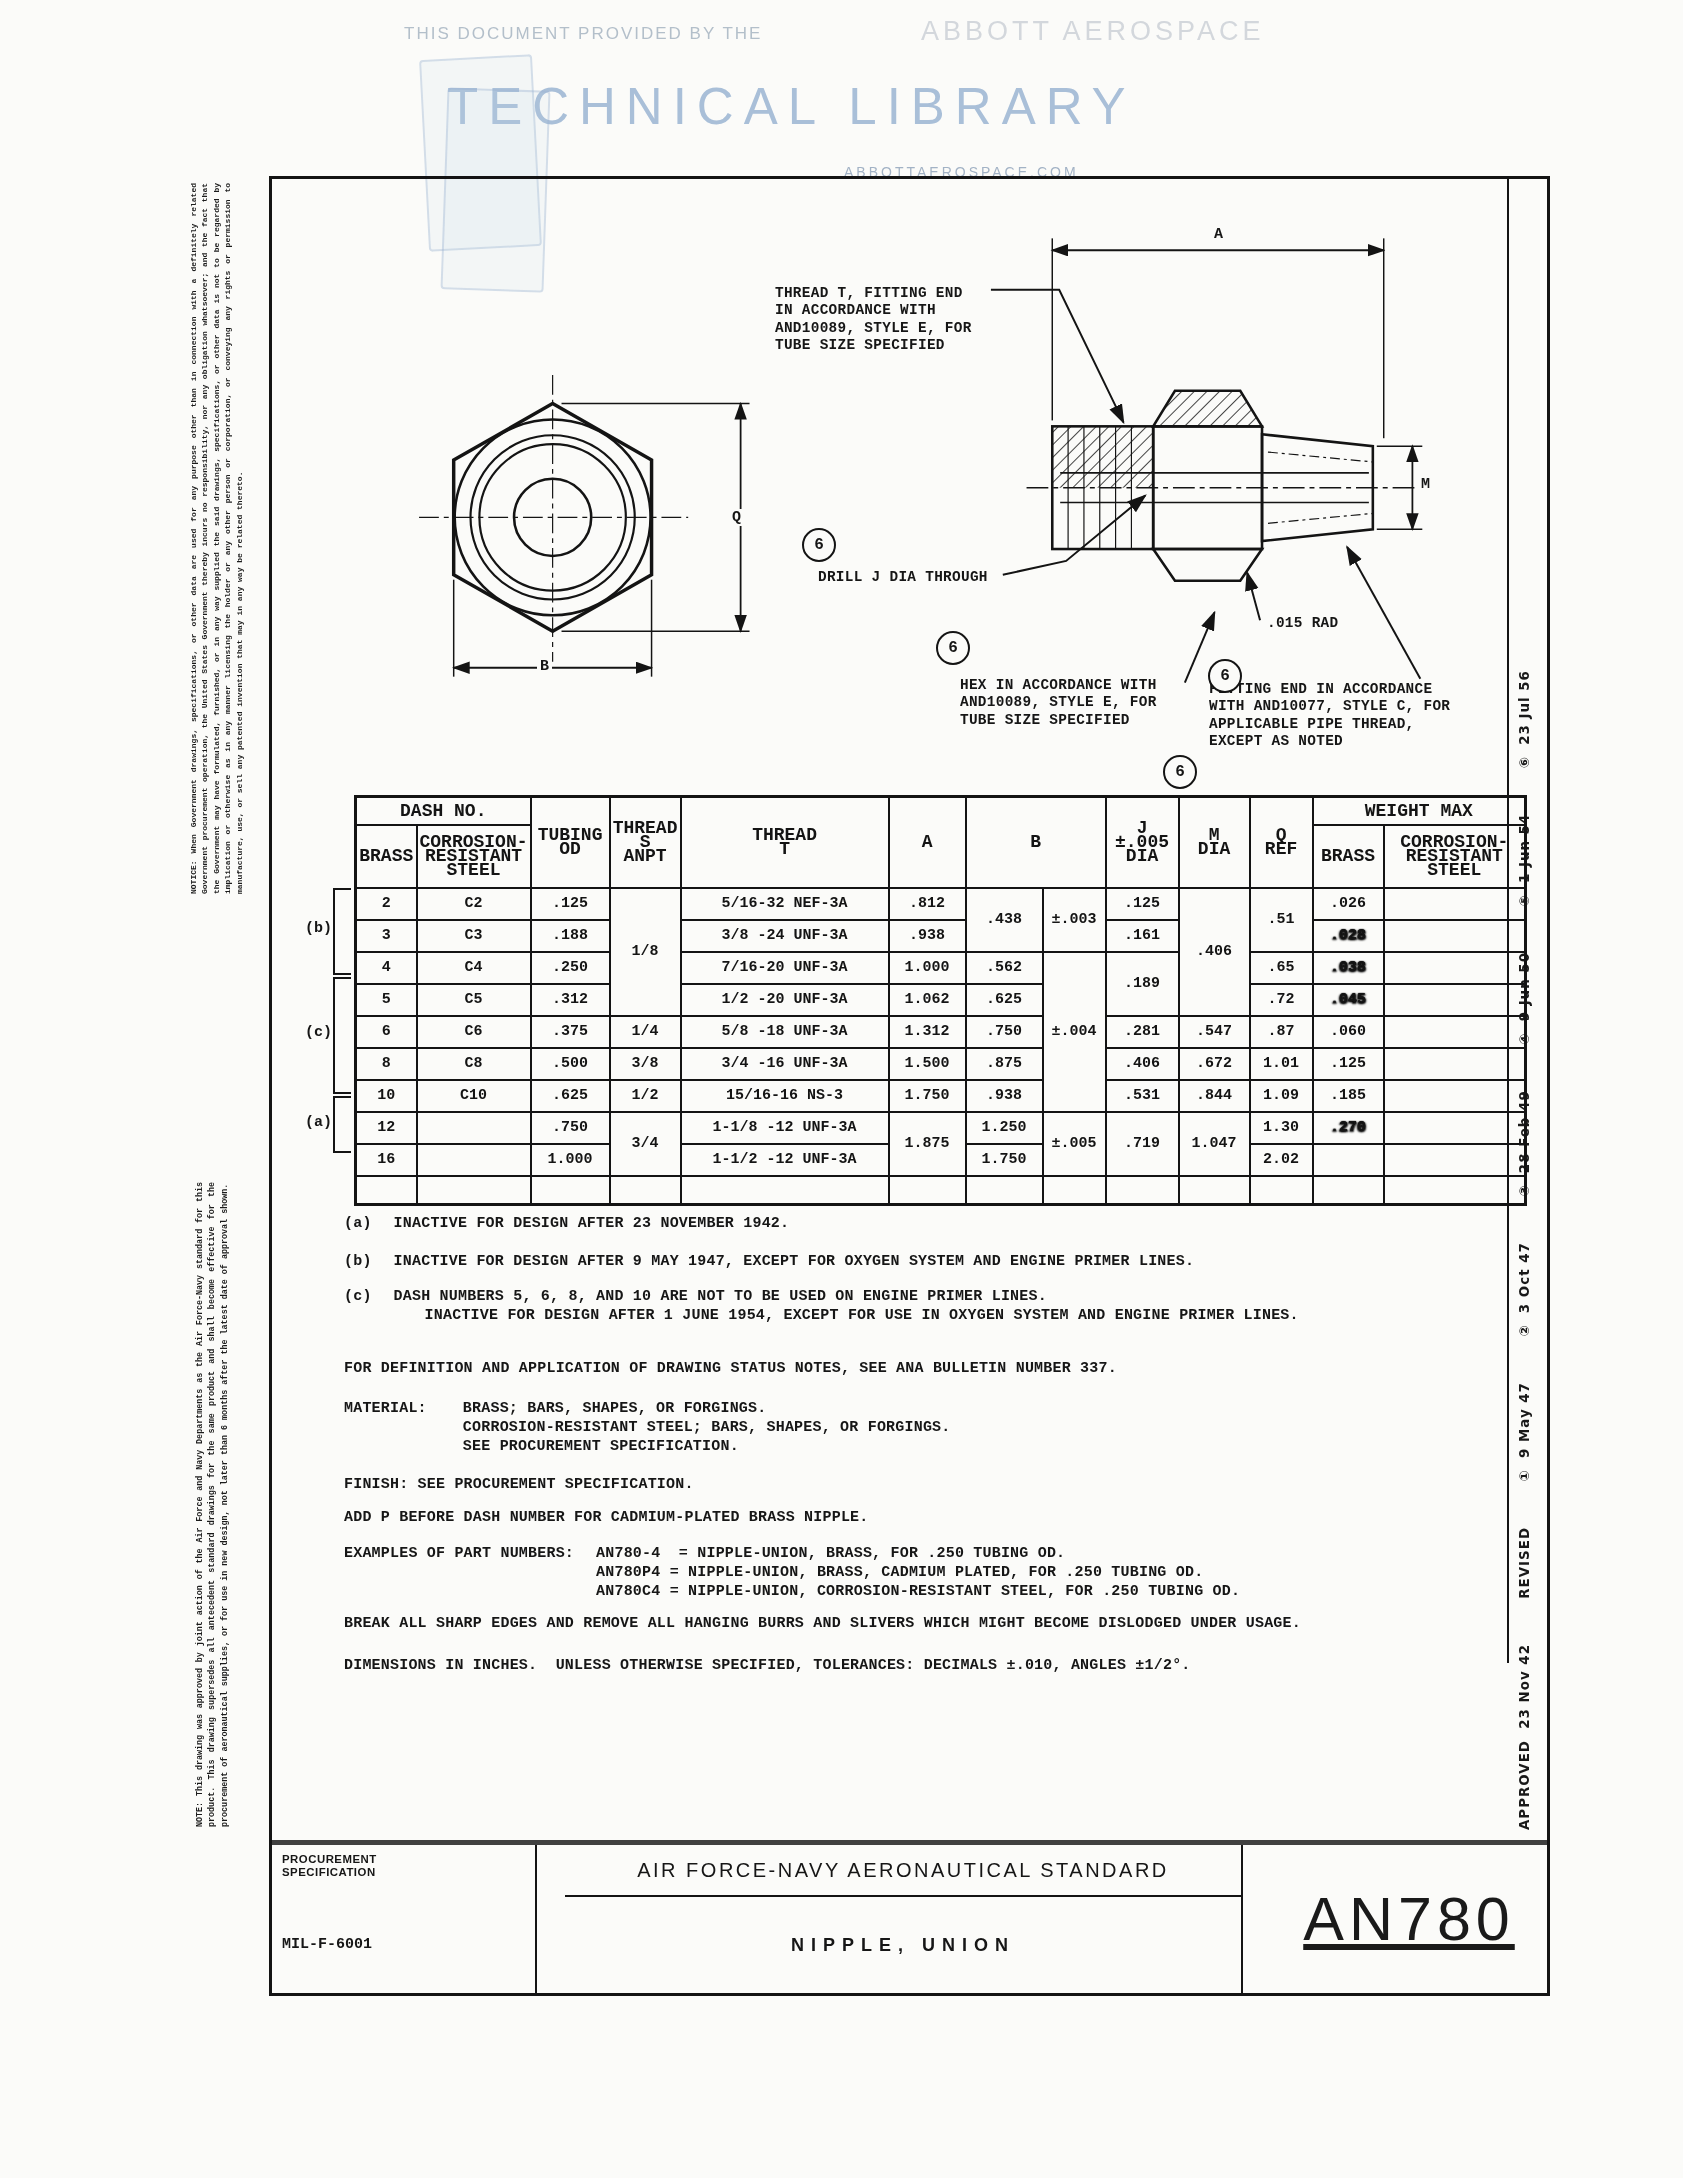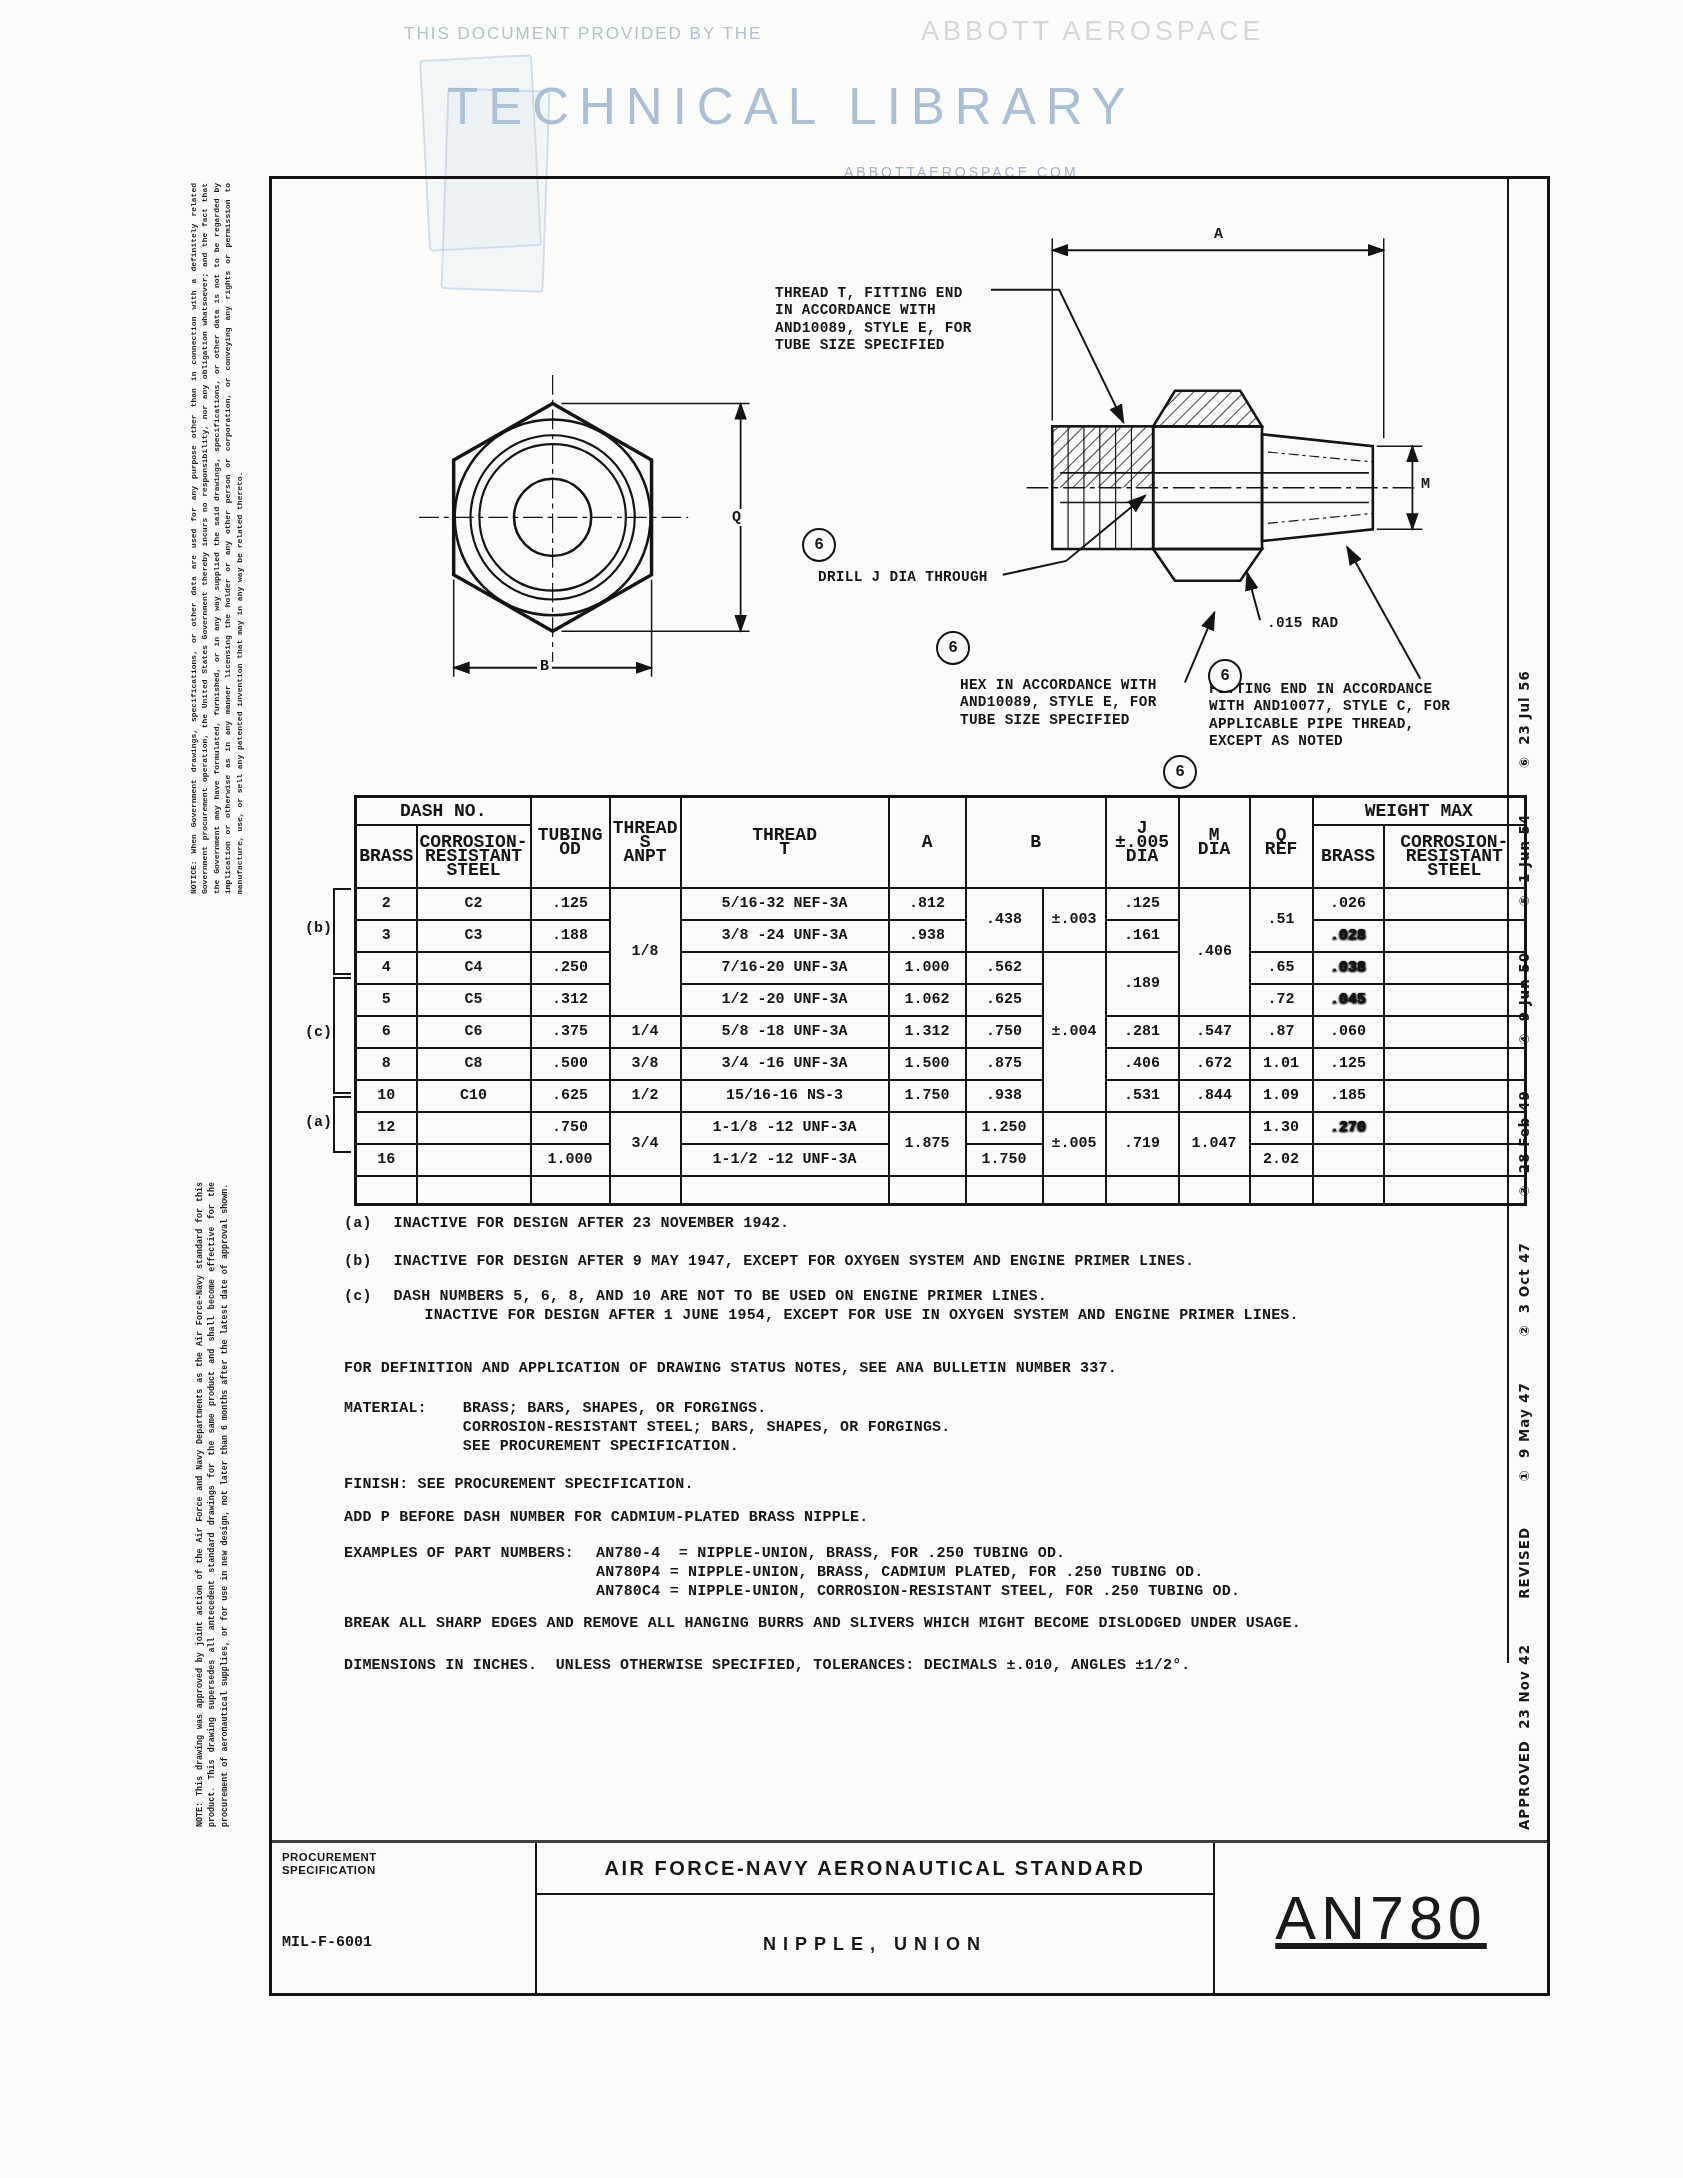--- a/index.html
+++ b/index.html
@@ -40,28 +40,28 @@
   tr.blank-row td{height:26px;}
   td.dash-left{border-left-style:dashed;}
   .smudge{text-shadow:0 0 1px #000, 1px 1px 2px #000, -1px 1px 2px #000;}
   .bracket{position:absolute;border-left:2.5px solid #141414;border-top:2.5px solid #141414;border-bottom:2.5px solid #141414;width:16px;}
   .bracket-label{position:absolute;font-size:15px;font-weight:bold;}
   
   .note{position:absolute;left:72px;display:flex;gap:22px;font-size:15px;line-height:19px;font-weight:bold;letter-spacing:0.2px;white-space:pre;}
   .note .lines{display:flex;flex-direction:column;white-space:pre;}
   .note .gap18{margin-left:31px;}
   
-  .title-block{position:absolute;left:0;bottom:0;width:100%;height:153px;border-top:3px solid #404040;display:flex;box-sizing:border-box;background:transparent;}
+  .title-block{position:absolute;left:0;bottom:0;width:100%;height:153px;border-top:5px solid #404040;display:flex;box-sizing:border-box;background:transparent;gap:28px;}
   .tb-left{width:265px;border-right:2.5px solid #141414;position:relative;box-sizing:border-box;}
   .tb-mid{width:678px;border-right:2.5px solid #141414;position:relative;box-sizing:border-box;display:flex;flex-direction:column;}
   .tb-right{flex:1;display:flex;align-items:center;justify-content:center;}
   .proc-label{position:absolute;left:10px;top:8px;font-family:"Liberation Sans", sans-serif;font-size:11.4px;font-weight:bold;line-height:13px;white-space:pre-line;letter-spacing:0.5px;}
   .proc-value{position:absolute;left:10px;top:91px;font-size:15px;font-weight:bold;}
   .std-title{height:50px;border-bottom:2.5px solid #141414;display:flex;align-items:center;justify-content:center;
-    font-family:"Liberation Sans", sans-serif;font-size:20px;font-weight:bold;letter-spacing:2.5px;}
+    font-family:"Liberation Sans", sans-serif;font-size:20px;font-weight:normal;letter-spacing:2.5px;}
   .part-title{flex:1;display:flex;align-items:center;justify-content:center;
     font-family:"Liberation Sans", sans-serif;font-size:18px;font-weight:bold;letter-spacing:7px;}
   .std-number{font-family:"Liberation Sans", sans-serif;font-size:61px;font-weight:400;letter-spacing:5px;color:#1a1a1a;text-decoration:underline;}
 </style>
 </head>
 <body>
 
 <div class="wm wm-l1">THIS DOCUMENT PROVIDED BY THE</div>
 <div class="wm wm-brand">ABBOTT AEROSPACE</div>
 <div class="wm wm-l2">TECHNICAL LIBRARY</div>

